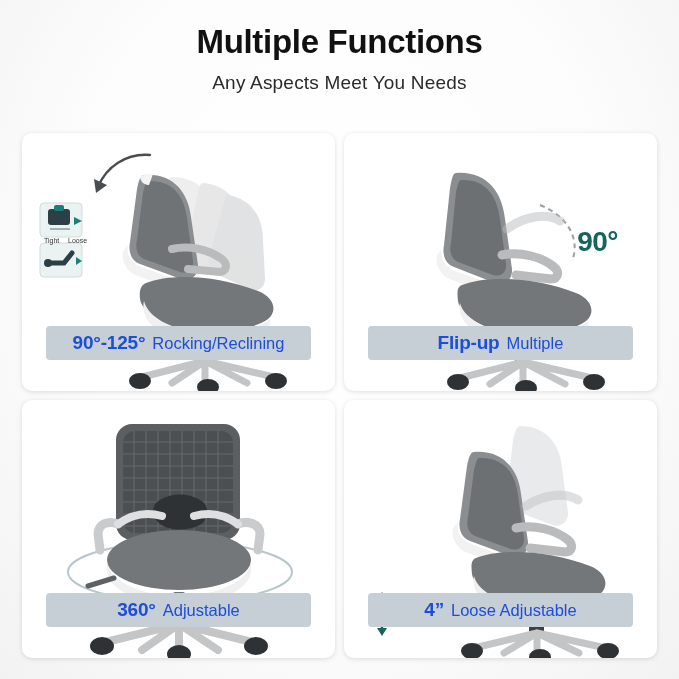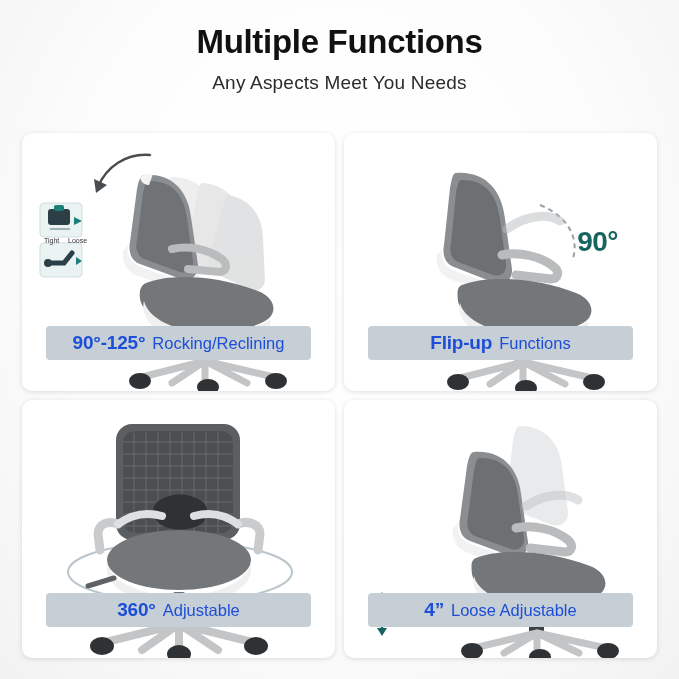--- a/index.html
+++ b/index.html
@@ -193,21 +193,21 @@
           <rect x="174" y="200" width="9" height="10" rx="2" fill="#6f7275"></rect>
           <path d="M179 229 L116 245 M179 229 L248 245 M179 229 L146 251 M179 229 L221 251 M179 229 L179 253" stroke="#c3c5c7" stroke-width="7" stroke-linecap="round" fill="none"></path>
           <ellipse cx="114" cy="249" rx="11" ry="8" fill="#2f3234"></ellipse>
           <ellipse cx="250" cy="249" rx="11" ry="8" fill="#2f3234"></ellipse>
           <ellipse cx="182" cy="255" rx="11" ry="8" fill="#2f3234"></ellipse>
         </svg>
       </div>
       <div class="annot-90">90°</div>
       <div class="caption">
         <span class="strong">Flip-up</span>
-        <span class="light">Functions</span>
+        <span class="light">Multiple</span>
       </div>
     </div>
 
     <div class="card">
       <div class="chair">
         <svg class="art" viewBox="0 0 313 258">
 
           <ellipse cx="158" cy="172" rx="112" ry="30" fill="none" stroke="#b9c6cc" stroke-width="2"></ellipse>
 
           <rect x="94" y="24" width="124" height="116" rx="16" fill="#5c5f62"></rect>

